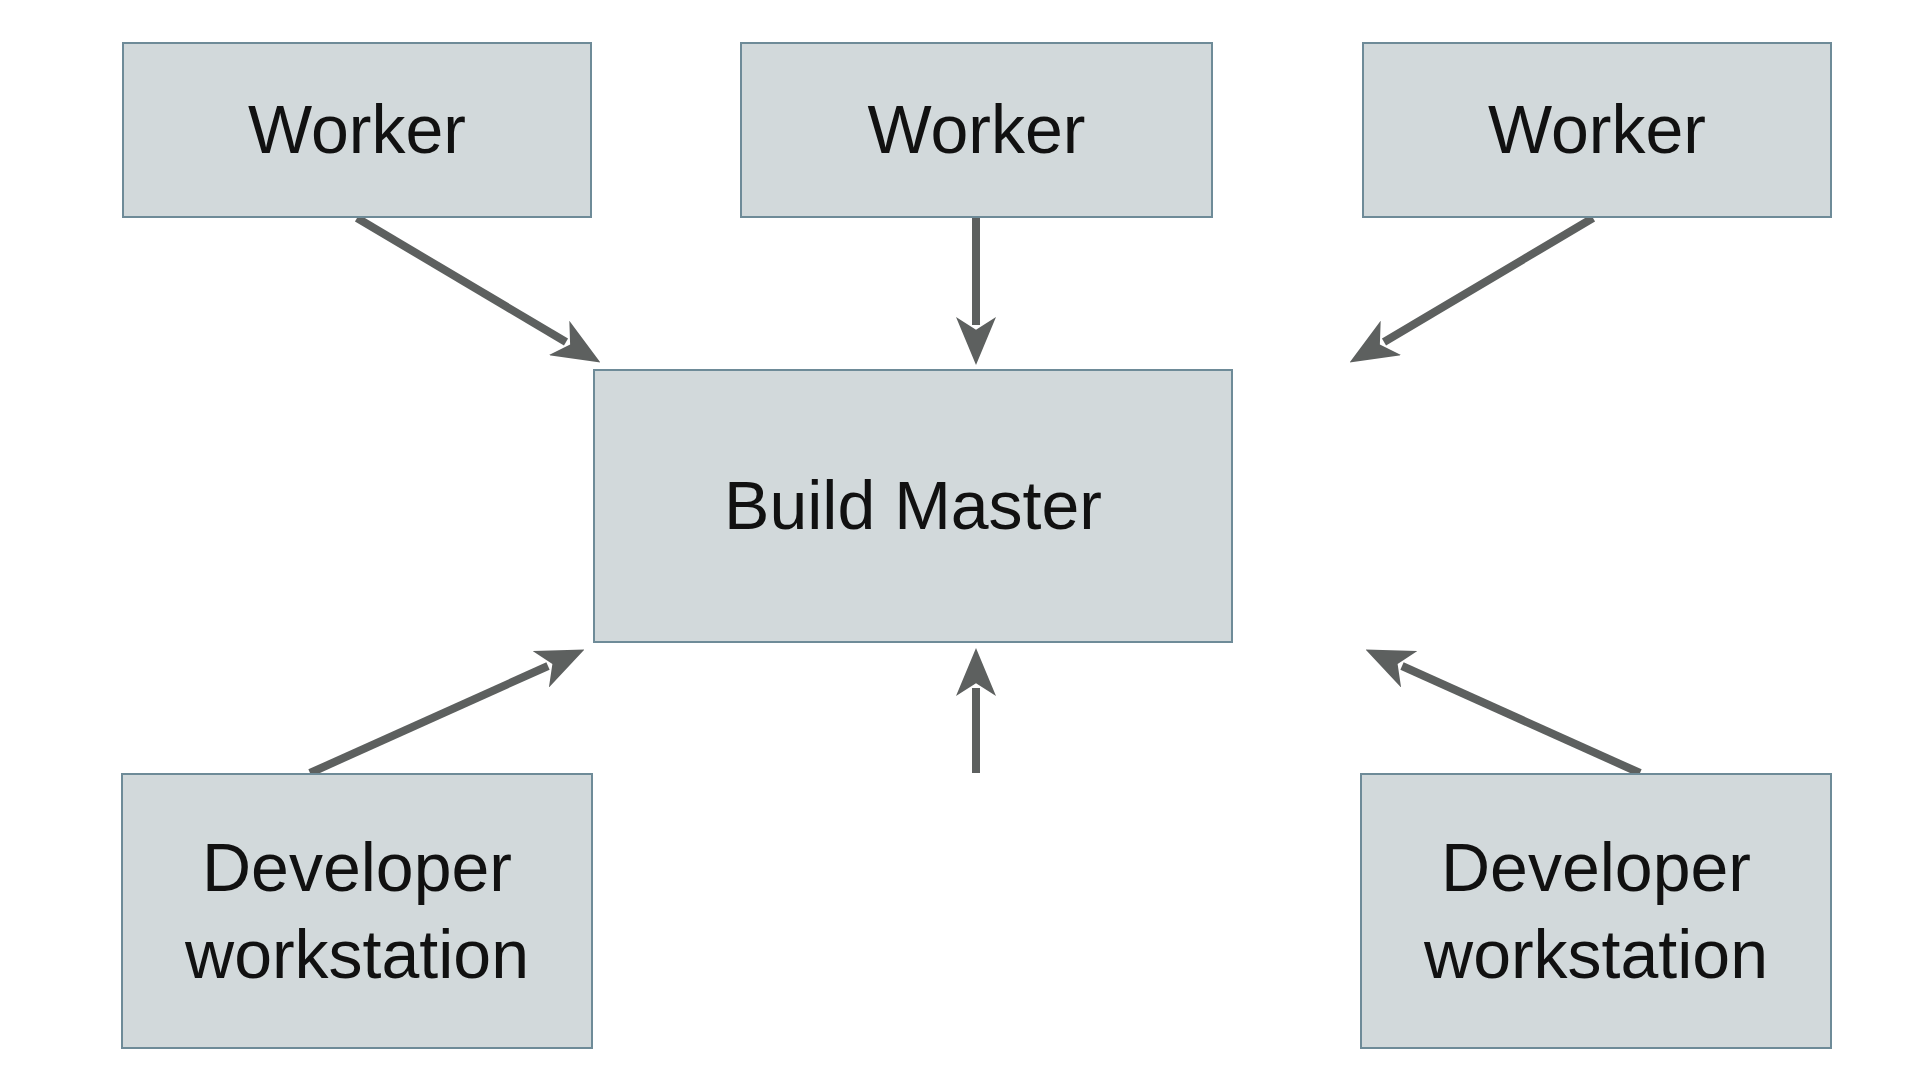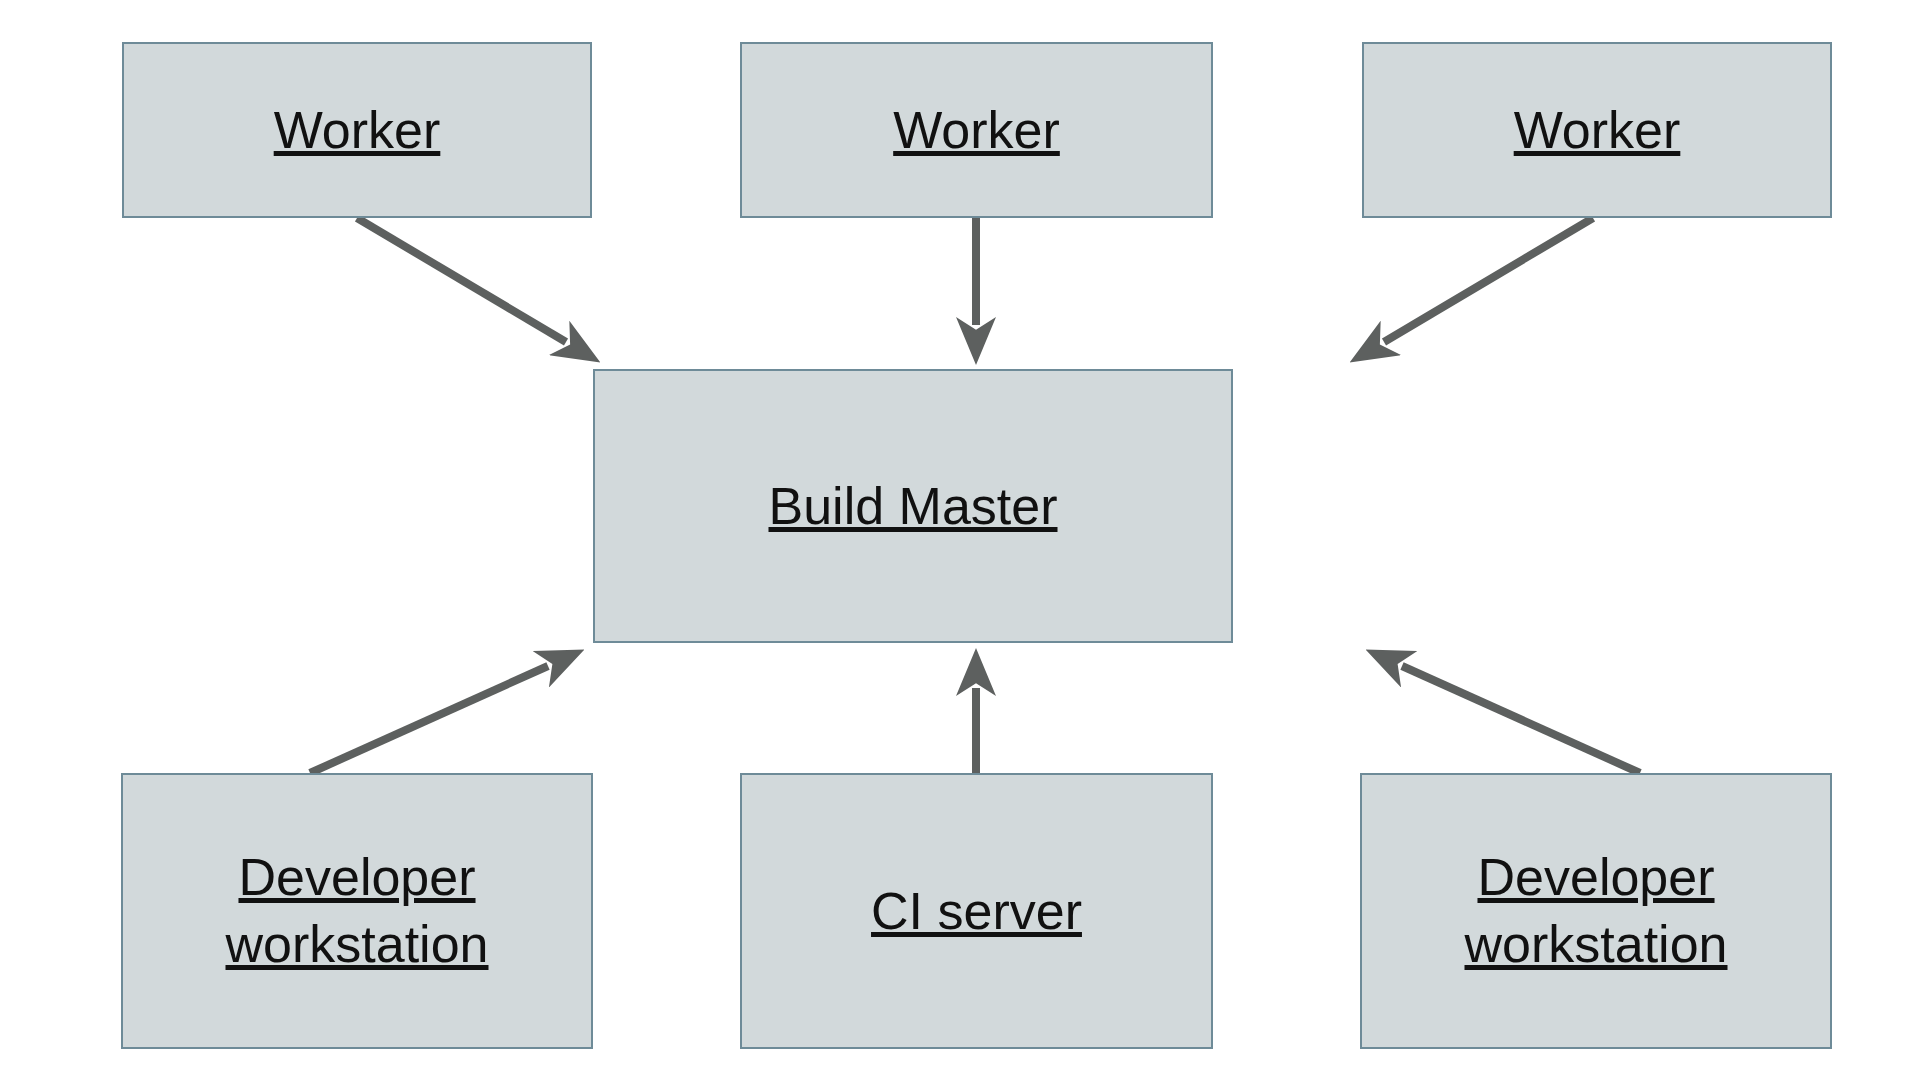--- a/index.html
+++ b/index.html
@@ -20,24 +20,23 @@
   .node{
     position:absolute;
     background:var(--node-fill);
     border:2px solid var(--node-border);
     box-sizing:border-box;
     display:flex;
     align-items:center;
     justify-content:center;
     text-align:center;
     color:var(--text);
-    font-size:52px;
+    font-size:68px;
     line-height:1.28;
     letter-spacing:0px;
-    text-decoration:underline;
   }
   .node .label{
     display:block;
     padding:0 10px;
   }
   
   .n-worker-1{left:122px;top:42px;width:470px;height:176px;}
   .n-worker-2{left:740px;top:42px;width:473px;height:176px;}
   .n-worker-3{left:1362px;top:42px;width:470px;height:176px;}
   
@@ -107,21 +106,18 @@
   </div>
 
   <div class="node n-build-master">
     <span class="label">Build Master</span>
   </div>
 
   <div class="node n-dev-left">
     <span class="label">Developer workstation</span>
   </div>
 
-  <div class="node n-ci-server">
-    <span class="label">CI server</span>
-  </div>
 
   <div class="node n-dev-right">
     <span class="label">Developer workstation</span>
   </div>
 
 </div>
 
 </body></html>

